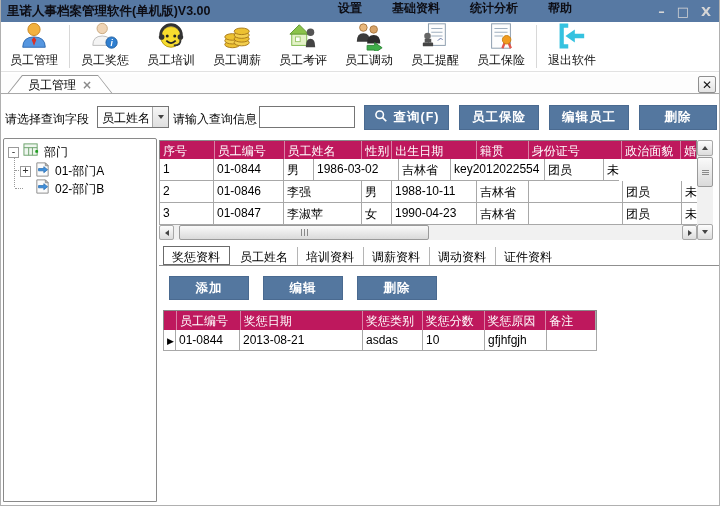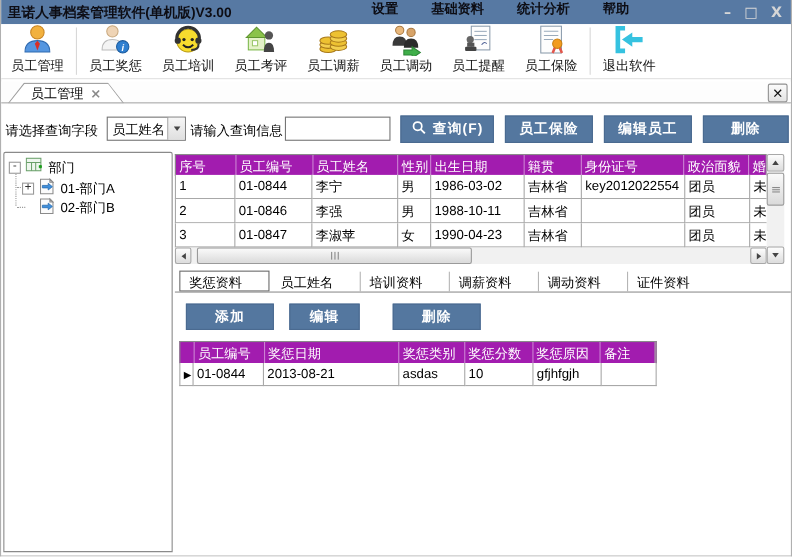--- a/index.html
+++ b/index.html
@@ -46,48 +46,48 @@
   #btn-edit-emp{left:548px;top:105px;width:80px;height:25px;}
   #btn-del-emp{left:638px;top:105px;width:78px;height:25px;}
   
   #tree-panel{left:2px;top:138px;width:154px;height:364px;background:#fff;border:1px solid #8a8a8a;border-radius:2px 2px 0 0;}
   .tree-row{position:absolute;height:18px;display:flex;align-items:center;}
   .expand-box{width:11px;height:11px;border:1px solid #9a9a9a;background:#fff;display:flex;align-items:center;justify-content:center;font-size:10px;line-height:1;color:#333;font-family:"DejaVu Sans Mono",monospace;}
   .tree-label{margin-left:4px;white-space:nowrap;}
   .dot-v{position:absolute;border-left:1px dotted #9a9a9a;}
   .dot-h{position:absolute;border-top:1px dotted #9a9a9a;}
   
-  .grid-header{display:flex;background:#a21caf;border:1px solid #8a8a8a;border-bottom:none;}
+  .grid-header{display:flex;background:#be185d;border:1px solid #8a8a8a;border-bottom:none;}
   .hcell{color:#fff;padding:2px 3px;border-right:1px solid rgba(255,255,255,.45);white-space:nowrap;overflow:hidden;height:19px;}
   .trow{display:flex;background:#fff;}
   .cell{padding:3px 3px 0 3px;border-right:1px solid #a8a8a8;border-bottom:1px solid #a8a8a8;white-space:nowrap;overflow:hidden;height:22px;}
   .cell:first-child,.dcell:first-child{border-left:1px solid #a8a8a8;}
   .c0{width:55px}.c1{width:70px}.c2{width:78px}.c3{width:30px}.c4{width:85px}.c5{width:52px}.c6{width:94px}.c7{width:59px}.c8{width:15px;border-right:none;}
   
   .sb-track{background:#f1f1f1;}
   .sb-btn{background:linear-gradient(#fdfdfd,#dcdcdc);border:1px solid #a8a8a8;border-radius:2px;display:flex;align-items:center;justify-content:center;}
   .sb-thumb{background:linear-gradient(#fafafa,#dadada);border:1px solid #9a9a9a;border-radius:2px;display:flex;align-items:center;justify-content:center;}
   .tri{width:0;height:0;}
   .tri-up{border-left:3.5px solid transparent;border-right:3.5px solid transparent;border-bottom:4.5px solid #444;}
   .tri-down{border-left:3.5px solid transparent;border-right:3.5px solid transparent;border-top:4.5px solid #444;}
   .tri-left{border-top:3.5px solid transparent;border-bottom:3.5px solid transparent;border-right:4.5px solid #444;}
   .tri-right{border-top:3.5px solid transparent;border-bottom:3.5px solid transparent;border-left:4.5px solid #444;}
   .grip-v{display:flex;flex-direction:column;gap:1px;}
   .grip-v i{display:block;width:7px;height:1px;background:#8a8a8a;}
   .grip-h{display:flex;gap:2px;}
   .grip-h i{display:block;width:1px;height:7px;background:#8a8a8a;}
   
   #detail-tabs{left:158px;top:246px;width:560px;height:20px;display:flex;align-items:flex-end;border-bottom:1px solid #8f8f8f;}
-  .dtab{height:18px;padding:2px 24px 0 8px;white-space:nowrap;cursor:default;}
+  .dtab{height:18px;padding:2px 9px 0 8px;white-space:nowrap;cursor:default;}
   .dtab.inactive{border-right:1px solid #b5b5b5;}
   .dtab.inactive:last-child{border-right:none;}
   .dtab.active{border:1px solid #6b6b6b;background:#fff;margin-left:4px;margin-right:2px;height:19px;}
   
   #btn-d-add{left:168px;top:276px;width:80px;height:24px;}
-  #btn-d-edit{left:262px;top:276px;width:64px;height:24px;text-align:center;}
+  #btn-d-edit{left:262px;top:276px;width:80px;height:24px;text-align:center;}
   #btn-d-del{left:356px;top:276px;width:80px;height:24px;}
   
   .dhcell{color:#fff;padding:2px 3px;border-right:1px solid rgba(255,255,255,.45);white-space:nowrap;overflow:hidden;height:20px;}
   .dcell{padding:3px 3px 0 3px;border-right:1px solid #a8a8a8;border-bottom:1px solid #a8a8a8;white-space:nowrap;overflow:hidden;height:21px;}
   .d0{width:13px}.d1{width:64px}.d2{width:123px}.d3{width:60px}.d4{width:62px}.d5{width:62px}.d6{width:50px;border-right:1px solid #a8a8a8;}
   #row-marker{font-size:9px;line-height:1;font-family:"DejaVu Sans",sans-serif;}
 </style>
 </head>
 <body>
 
@@ -142,42 +142,42 @@
             <circle cx="20" cy="16" r="1.6" fill="#222"></circle>
           <path d="M11 21 q5 5 10 0" fill="none" stroke="#222" stroke-width="1.8"></path>
           <path d="M26 20 q1 6 -7 6" fill="none" stroke="#333" stroke-width="2"></path>
         </svg>
       </span>
       <span class="tb-label">员工培训</span>
     </div>
     <div class="tb-item">
       <span>
         <svg viewBox="0 0 32 32" width="30" height="30">
-          <rect x="4" y="13" width="16" height="13" fill="#e4f2c8" stroke="#7ab648"></rect>
-          <path d="M2 14 L12 4 L22 14 z" fill="#8bc34a" stroke="#5f9431"></path>
-          <rect x="8" y="17" width="5" height="5" fill="#fff" stroke="#9bc76a"></rect>
-          <circle cx="24" cy="12" r="4" fill="#555"></circle>
-          <path d="M19 28 q0 -9 5 -9 q5 0 5 9 z" fill="#444"></path>
-        </svg>
-      </span>
-      <span class="tb-label">员工考评</span>
-    </div>
-    <div class="tb-item">
-      <span>
-        <svg viewBox="0 0 32 32" width="30" height="30">
           <ellipse cx="11" cy="25" rx="8" ry="3.5" fill="#edc131" stroke="#a8791a"></ellipse>
           <ellipse cx="11" cy="21" rx="8" ry="3.5" fill="#f3cf4e" stroke="#a8791a"></ellipse>
           <ellipse cx="11" cy="17" rx="8" ry="3.5" fill="#edc131" stroke="#a8791a"></ellipse>
           <ellipse cx="21" cy="23" rx="8" ry="3.5" fill="#f3cf4e" stroke="#a8791a"></ellipse>
           <ellipse cx="21" cy="19" rx="8" ry="3.5" fill="#edc131" stroke="#a8791a"></ellipse>
           <ellipse cx="21" cy="15" rx="8" ry="3.5" fill="#f3cf4e" stroke="#a8791a"></ellipse>
           <ellipse cx="21" cy="11" rx="8" ry="3.5" fill="#edc131" stroke="#a8791a"></ellipse>
         </svg>
       </span>
       <span class="tb-label">员工调薪</span>
+    </div>
+    <div class="tb-item">
+      <span>
+        <svg viewBox="0 0 32 32" width="30" height="30">
+          <rect x="4" y="13" width="16" height="13" fill="#e4f2c8" stroke="#7ab648"></rect>
+          <path d="M2 14 L12 4 L22 14 z" fill="#8bc34a" stroke="#5f9431"></path>
+          <rect x="8" y="17" width="5" height="5" fill="#fff" stroke="#9bc76a"></rect>
+          <circle cx="24" cy="12" r="4" fill="#555"></circle>
+          <path d="M19 28 q0 -9 5 -9 q5 0 5 9 z" fill="#444"></path>
+        </svg>
+      </span>
+      <span class="tb-label">员工考评</span>
     </div>
     <div class="tb-item">
       <span>
         <svg viewBox="0 0 32 32" width="30" height="30">
           <circle cx="10" cy="7" r="4" fill="#e9b87c" stroke="#a87840"></circle>
           <path d="M3 22 q0 -9 7 -9 q7 0 7 9 z" fill="#3a3a3a"></path>
           <circle cx="21" cy="9" r="4" fill="#d7a368" stroke="#a87840"></circle>
           <path d="M14 24 q0 -9 7 -9 q7 0 7 9 z" fill="#2c2c2c"></path>
           <path d="M14 26 h8 v-3 l8 5.5 -8 5.5 v-3 h-8 z" fill="#3fae49" stroke="#2d8436"></path>
         </svg>
@@ -280,21 +280,21 @@
       <span class="expand-box">+</span>
       <span style="margin-left:3px;">
         <svg viewBox="0 0 18 18" width="17" height="17">
           <path d="M3 2 h9 l3 3 v11 h-12 z" fill="#fbfbfb" stroke="#8a8a8a"></path>
           <path d="M12 2 l3 3 h-3 z" fill="#d8d8d8" stroke="#8a8a8a"></path>
           <path d="M4 7 h7 v-2.5 l5 4 -5 4 v-2.5 h-7 z" fill="#3f8fdc" stroke="#2a6eb0" transform="scale(0.8) translate(2,3)"></path>
         </svg>
       </span>
       <span class="tree-label">01-部门A</span>
     </div>
-    <div class="tree-row" style="left:30px;top:41px;">
+    <div class="tree-row" style="left:30px;top:41px;align-items:flex-end;">
       <span>
         <svg viewBox="0 0 18 18" width="17" height="17">
           <path d="M3 2 h9 l3 3 v11 h-12 z" fill="#fbfbfb" stroke="#8a8a8a"></path>
           <path d="M12 2 l3 3 h-3 z" fill="#d8d8d8" stroke="#8a8a8a"></path>
           <path d="M4 7 h7 v-2.5 l5 4 -5 4 v-2.5 h-7 z" fill="#3f8fdc" stroke="#2a6eb0" transform="scale(0.8) translate(2,3)"></path>
         </svg>
       </span>
       <span class="tree-label">02-部门B</span>
     </div>
   </div>
@@ -306,21 +306,20 @@
     <div class="hcell c3">性别</div>
     <div class="hcell c4">出生日期</div>
     <div class="hcell c5">籍贯</div>
     <div class="hcell c6">身份证号</div>
     <div class="hcell c7">政治面貌</div>
     <div class="hcell c8">婚</div>
   </div>
   <div class="abs trow" style="left:158px;top:159px;width:538px;">
     <div class="cell c0">1</div>
     <div class="cell c1">01-0844</div>
-    <div class="cell c2">李宁</div>
     <div class="cell c3">男</div>
     <div class="cell c4">1986-03-02</div>
     <div class="cell c5">吉林省</div>
     <div class="cell c6">key2012022554</div>
     <div class="cell c7">团员</div>
     <div class="cell c8">未</div>
   </div>
   <div class="abs trow" style="left:158px;top:181px;width:538px;">
     <div class="cell c0">2</div>
     <div class="cell c1">01-0846</div>

